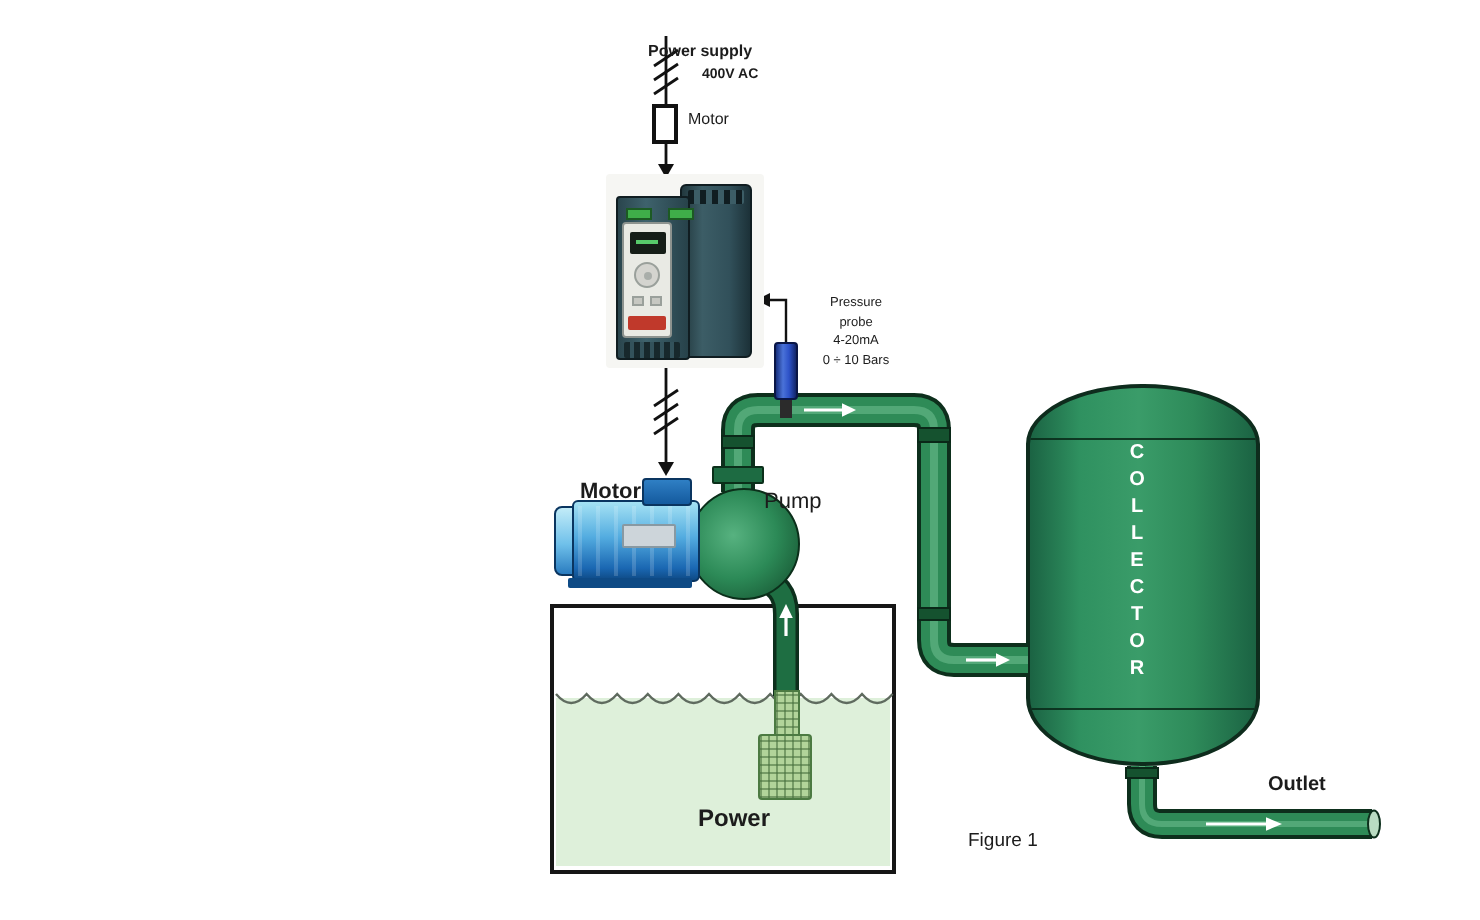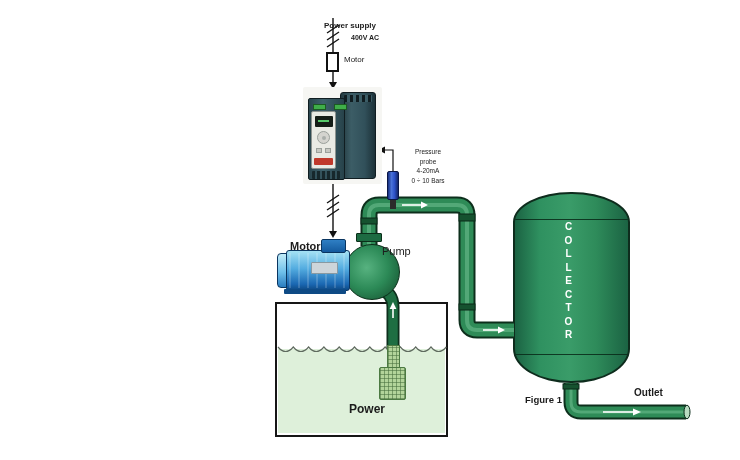--- a/index.html
+++ b/index.html
@@ -98,21 +98,21 @@
 
   
   .l-power{left:324px; top:21px; font-size:8px;font-weight:bold;}
   .l-volt{left:351px; top:34px; font-size:7px; font-weight:bold;}
   .l-fuse{left:344px; top:55px; font-size:8px;}
   .l-probe{left:399px; top:147px; width:58px; font-size:6.5px; line-height:9.5px; text-align:center; white-space:pre-line;}
   .l-motor{left:290px; top:240px; font-size:11px; font-weight:bold;}
   .l-pump{left:382px; top:245px; font-size:11px; font-weight:normal;}
   .l-tank{left:349px; top:402px; font-size:12px; font-weight:bold;}
   .l-outlet{left:634px; top:387px; font-size:10px; font-weight:bold;}
-  .l-figure{left:484px; top:394px; font-size:9.5px; font-weight:bold;margin-left:41px;}
+  .l-figure{left:484px; top:415px; font-size:9.5px; font-weight:normal;}
 </style>
 </head>
 <body>
 
 <div class="stage">
 
   <div class="collector">
     <div class="seam seam-top"></div>
     <div class="seam seam-bottom"></div>
   </div>

